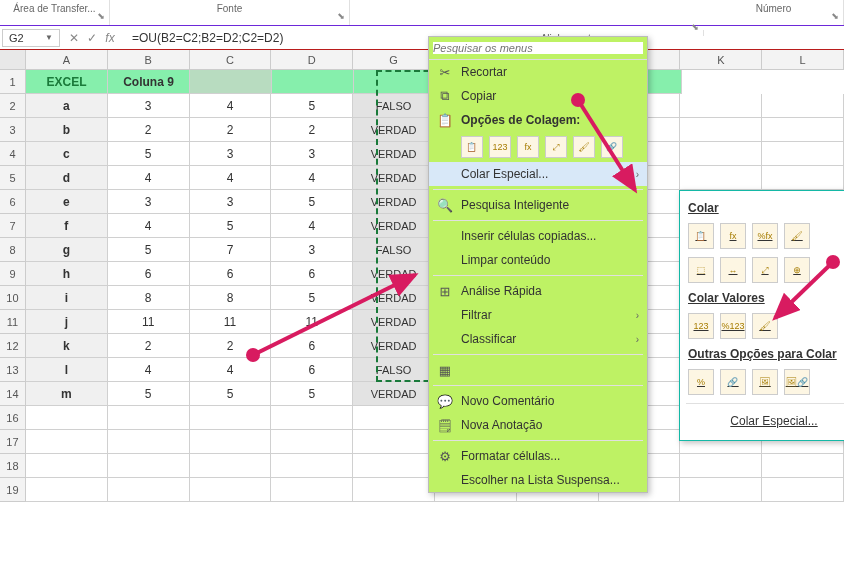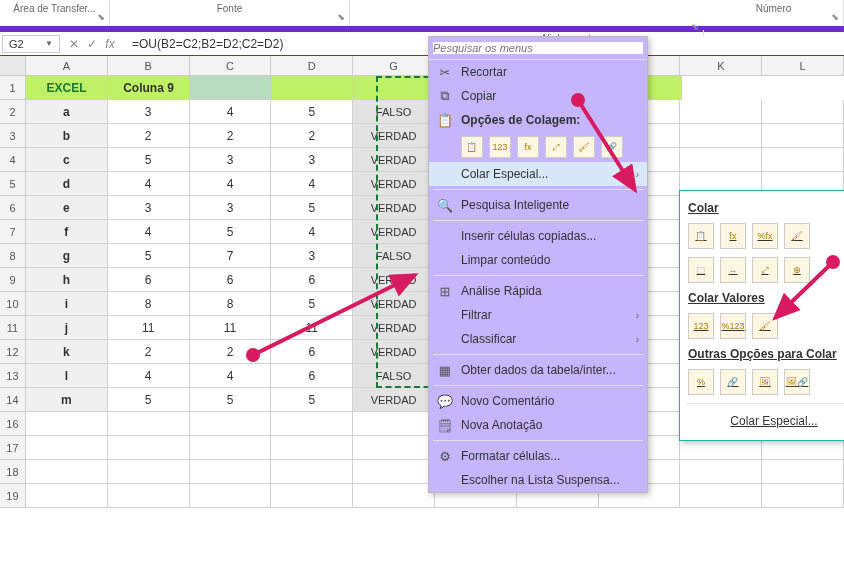--- a/index.html
+++ b/index.html
@@ -1,19 +1,19 @@
 <!DOCTYPE html>
 <html><head>
 <meta charset="utf-8">
 <style>
 * { box-sizing: border-box; margin: 0; padding: 0; font-family: 'Segoe UI', Arial, sans-serif; }
 body { width: 844px; height: 576px; overflow: hidden; background: #fff; font-size: 12px; color: #333; position: relative; }
 
 
-.ribbon-groups { display: flex; height: 32px; border-bottom: 6px solid #6d28d9; justify-content: space-between; }
+.ribbon-groups { display: flex; height: 26px; border-bottom: 1px solid #6d28d9; justify-content: space-between; }
 .ribbon-group { flex: 0 0 auto; text-align: center; font-size: 10px; color: #666; padding: 3px 10px; border-right: 1px solid #e0e0e0; position: relative; }
 .ribbon-group.clip { width: 110px; }
 .ribbon-group.font { width: 240px; }
 .ribbon-group.align { width: 270px; margin-left: auto; margin-top: 30px; }
 .ribbon-group.num { width: 140px; }
 .ribbon-group .dialog-launcher { position: absolute; right: 2px; bottom: 2px; width: 12px; height: 12px; font-size: 9px; color: #888; cursor: pointer; }
 
 
 .formula-row { display: flex; align-items: center; height: 24px; border-bottom: 1px solid #b91c1c; background: #fff; }
 .name-box { width: 58px; border: 1px solid #ccc; margin: 2px; padding: 2px 6px; font-size: 11px; display: flex; align-items: center; justify-content: space-between; }
@@ -27,27 +27,27 @@
 .grid { position: relative; }
 .col-headers { display: flex; height: 20px; background: #f3f3f3; border-bottom: 1px solid #ccc; }
 .corner { width: 26px; border-right: 1px solid #ccc; background: #e8e8e8; }
 .col-h { border-right: 1px solid #ccc; text-align: center; font-size: 11px; color: #555; line-height: 20px; }
 .col-A { width: 82px; } .col-B,.col-C,.col-D { width: 82px; } .col-G { width: 82px; }
 .col-H,.col-I,.col-J,.col-K,.col-L { width: 82px; }
 
 .row { display: flex; height: 24px; }
 .row-h { width: 26px; background: #f3f3f3; border-right: 1px solid #ccc; border-bottom: 1px solid #ccc; text-align: center; font-size: 11px; color: #555; line-height: 24px; }
 .cell { border-right: 1px solid #d0d0d0; border-bottom: 1px solid #d0d0d0; text-align: center; line-height: 24px; font-size: 12px; }
-.row.hdr .cell { background: #bef264; font-weight: bold; }
+.row.hdr .cell { background: #86efac; font-weight: bold; }
 .row.data .cell.cA { background: #f0f0f0; font-weight: bold; }
 .cell.cG { background: #e3e3e3; font-family: Liberation Sans, sans-serif; font-size: 11px; }
 .sel-col { position: absolute; left: 376px; top: 20px; width: 82px; height: 312px; border: 2px dashed #1a7a3a; pointer-events: none; }
 
 
-.context-menu { position: absolute; left: 428px; top: 36px; width: 220px; background: #c4b5fd; border: 1px solid #bbb; box-shadow: 2px 2px 6px rgba(0,0,0,0.25); font-size: 12px; }
+.context-menu { position: absolute; left: 428px; top: 36px; width: 220px; background: #bef264; border: 1px solid #bbb; box-shadow: 2px 2px 6px rgba(0,0,0,0.25); font-size: 12px; }
 .cm-search { border-bottom: 1px solid #ddd; padding: 4px; }
 .cm-search input { width: 100%; border: none; font-size: 11px; font-style: italic; color: #888; outline: none; }
 .cm-item { display: flex; align-items: center; padding: 4px 8px; gap: 8px; cursor: pointer; }
 .cm-item.hl { background: #d8e8f8; }
 .cm-item .arrow { margin-left: auto; font-size: 10px; color: #666; }
 .cm-icon { width: 16px; height: 16px; display: inline-flex; align-items: center; justify-content: center; font-size: 13px; color: #555; }
 .cm-sep { height: 1px; background: #e0e0e0; margin: 3px 4px; }
 .cm-label { font-weight: bold; }
 .paste-opts { display: flex; gap: 6px; padding: 4px 8px 4px 32px; }
 .paste-opt { width: 22px; height: 22px; border: 1px solid #ccc; background: #fdf6e3; display: flex; align-items: center; justify-content: center; font-size: 9px; color: #a67c00; cursor: pointer; }
@@ -409,21 +409,20 @@
     <span class="arrow">›</span>
   </div>
   <div class="cm-item">
     <span class="cm-icon"></span>
     <span>Classificar</span>
     <span class="arrow">›</span>
   </div>
   <div class="cm-sep"></div>
   <div class="cm-item">
     <span class="cm-icon">▦</span>
-    <span>Obter dados da tabela/inter...</span>
   </div>
   <div class="cm-sep"></div>
   <div class="cm-item">
     <span class="cm-icon">💬</span>
     <span>Novo Comentário</span>
   </div>
   <div class="cm-item">
     <span class="cm-icon">🗒</span>
     <span>Nova Anotação</span>
   </div>

